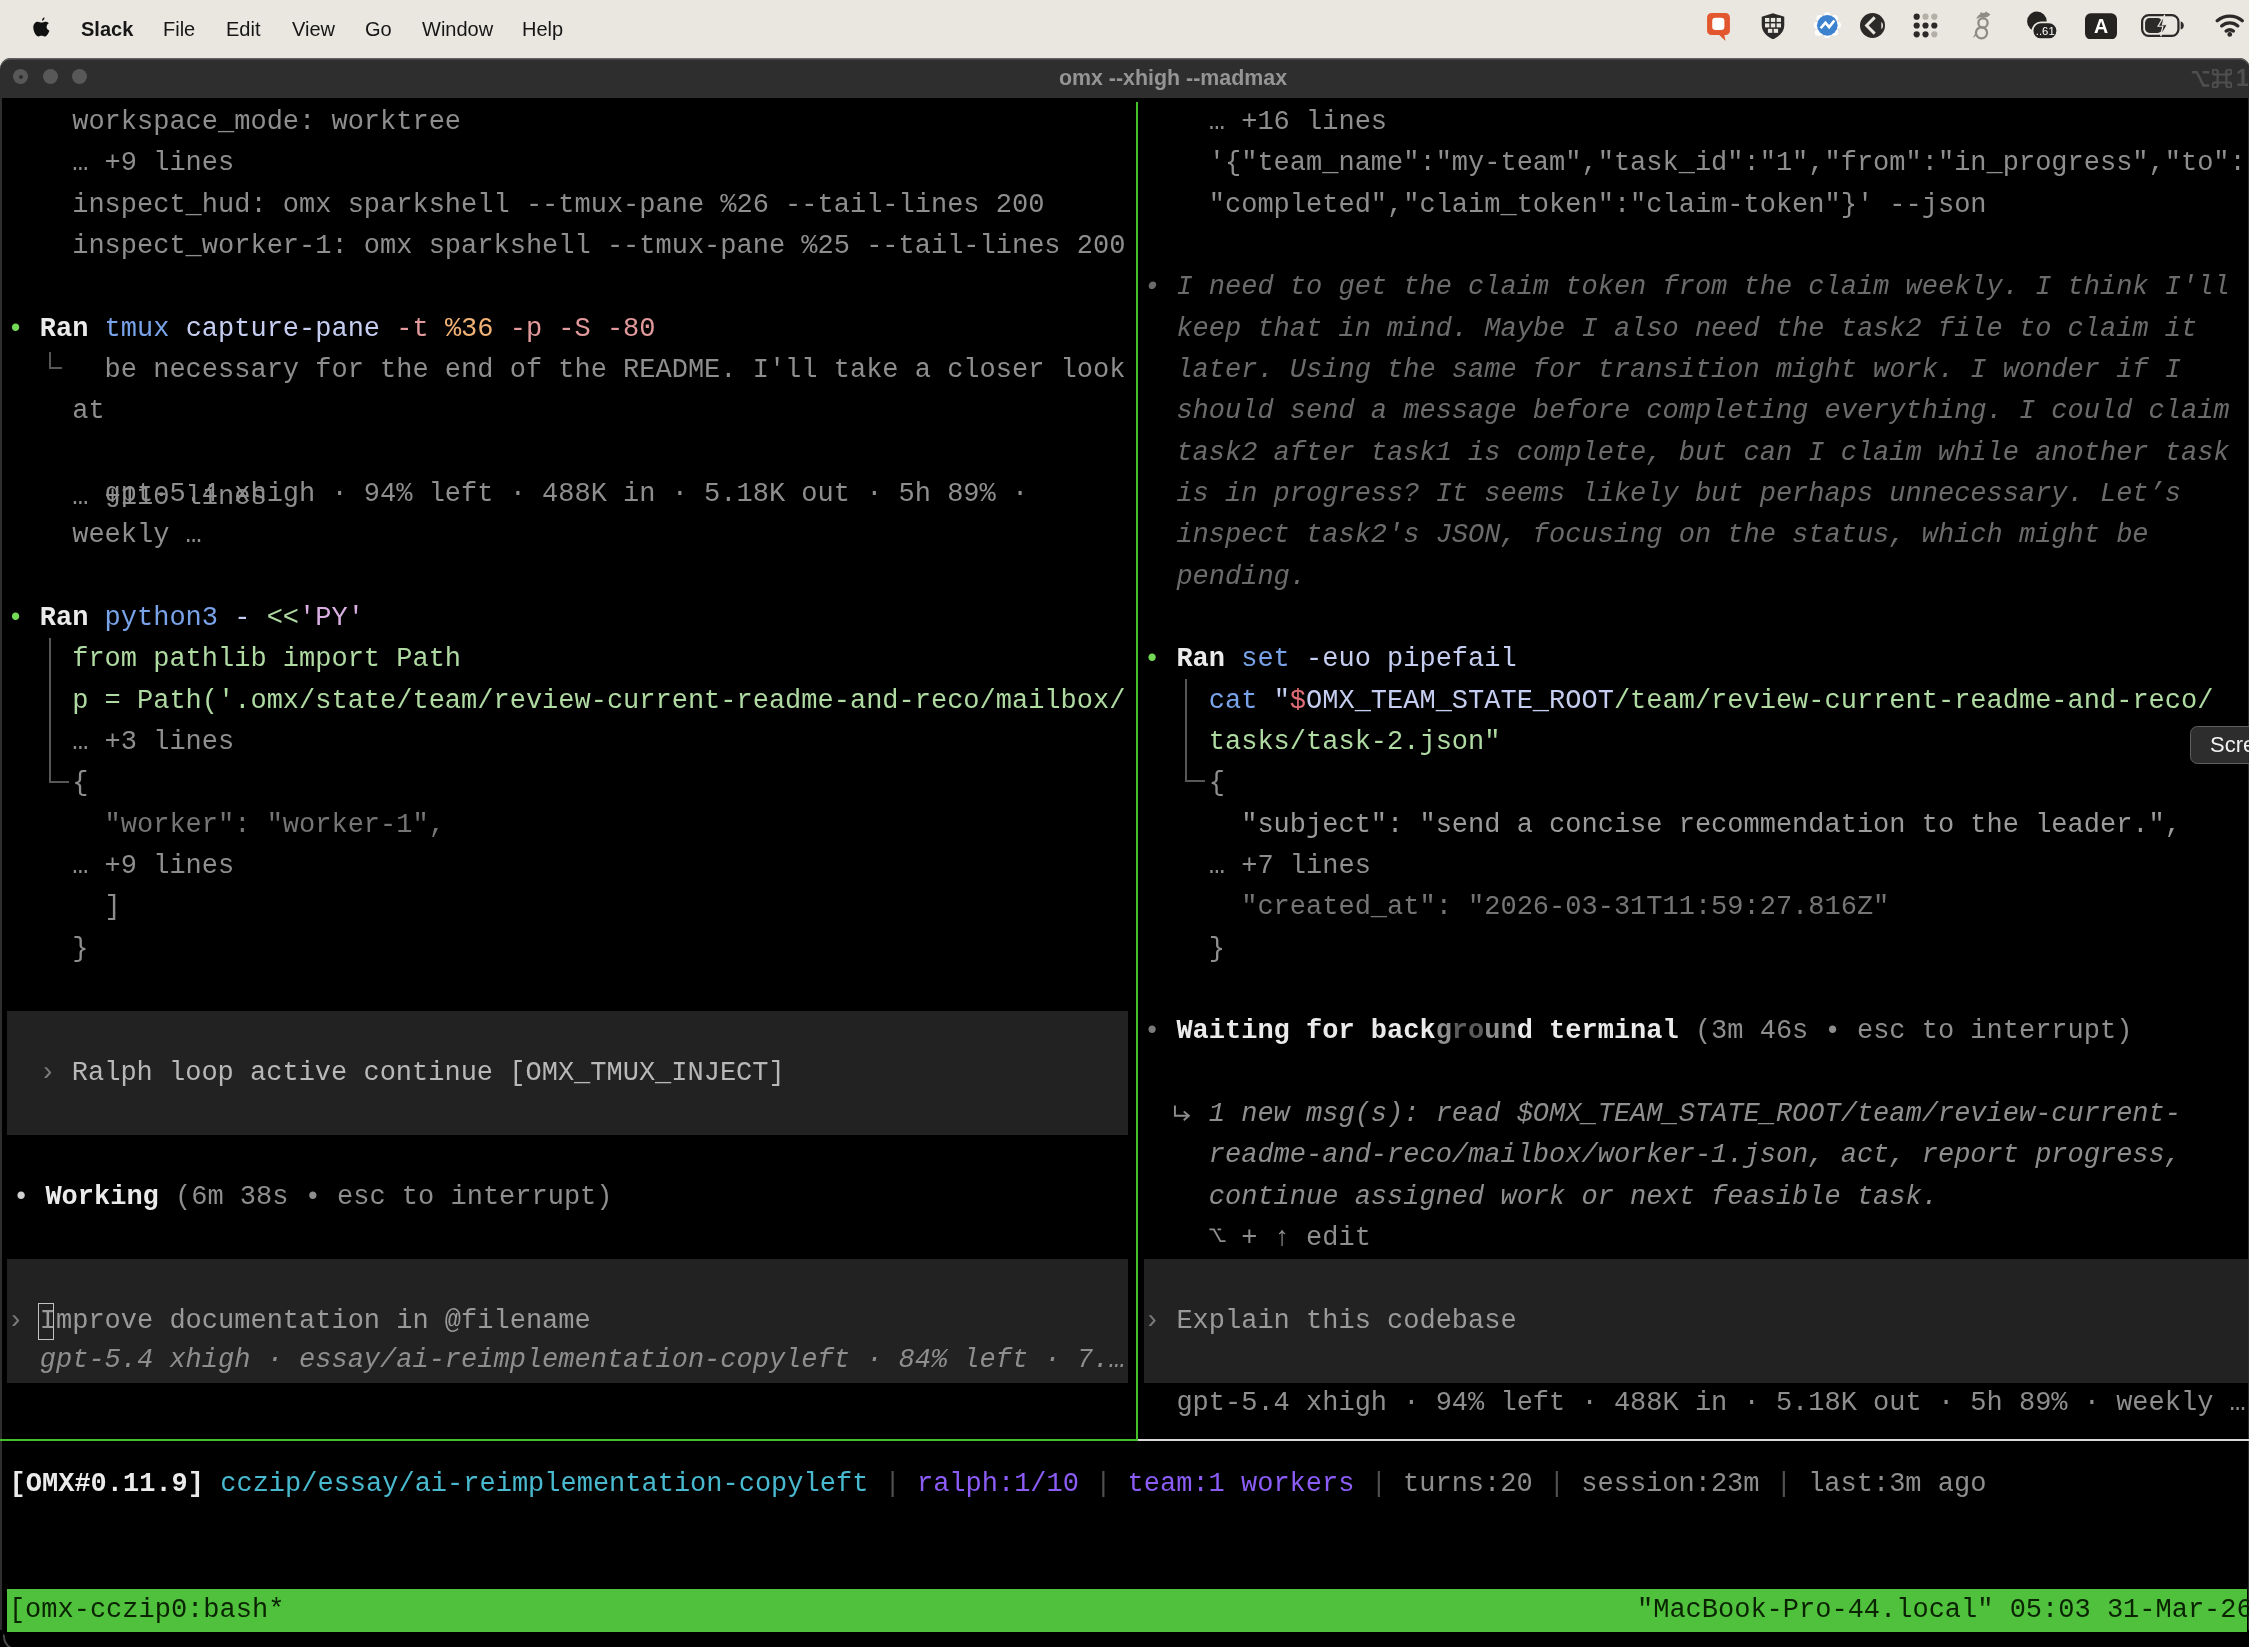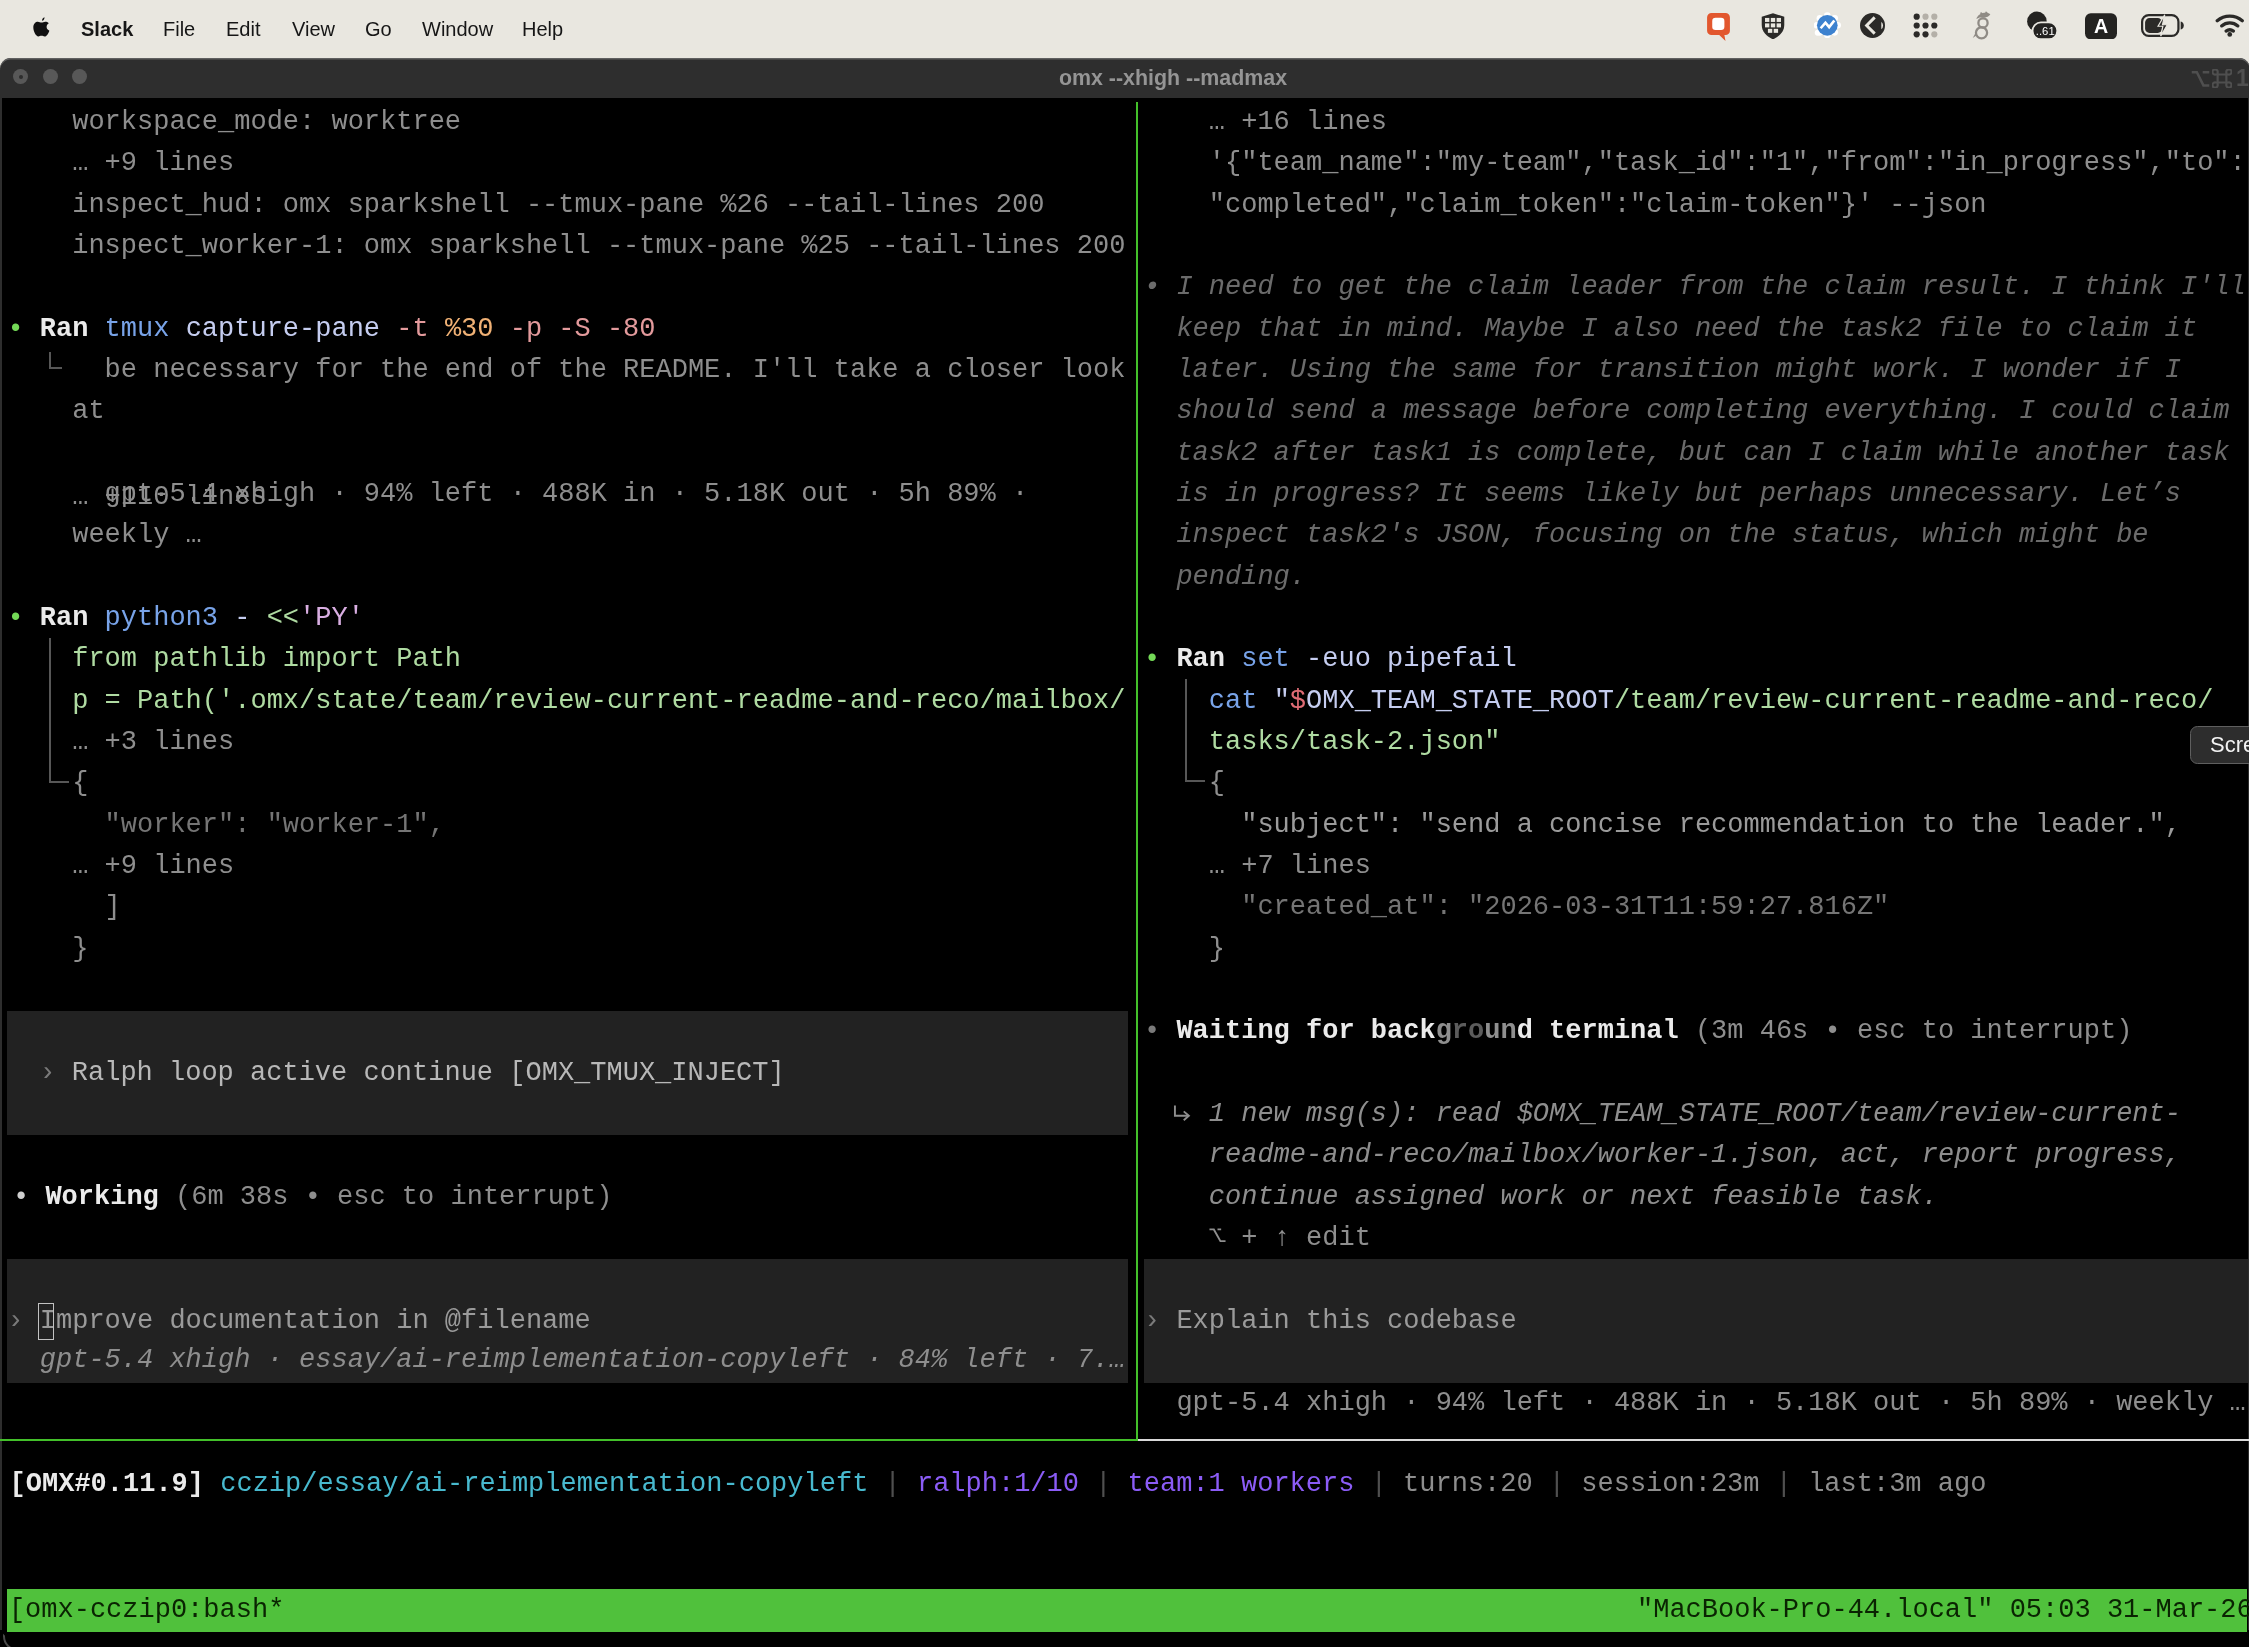--- a/index.html
+++ b/index.html
@@ -156,21 +156,21 @@
 </div>
 
 <div class="box" style="left:7.4px;top:1011px;width:1121px;height:124px"></div>
 <div class="box" style="left:7.4px;top:1259px;width:1121px;height:124px"></div>
 <div class="box" style="left:1144px;top:1259px;width:1106px;height:124px"></div>
 
 <div class="t" style="left:7.4px;top:102px;"><span class="g">    workspace_mode: worktree</span></div>
 <div class="t" style="left:7.4px;top:143px;"><span class="g">    … +9 lines</span></div>
 <div class="t" style="left:7.4px;top:185px;"><span class="g">    inspect_hud: omx sparkshell --tmux-pane %26 --tail-lines 200</span></div>
 <div class="t" style="left:7.4px;top:226px;"><span class="g">    inspect_worker-1: omx sparkshell --tmux-pane %25 --tail-lines 200</span></div>
-<div class="t" style="left:7.4px;top:309px;"><span class="bu">• </span><span class="w">Ran </span><span class="bl">tmux </span><span class="pv">capture-pane </span><span class="pk">-t </span><span class="or">%30 </span><span class="pk">-p -S -80</span></div>
+<div class="t" style="left:7.4px;top:309px;"><span class="bu">• </span><span class="w">Ran </span><span class="bl">tmux </span><span class="pv">capture-pane </span><span class="pk">-t </span><span class="or">%36 </span><span class="pk">-p -S -80</span></div>
 <div class="t" style="left:7.4px;top:350px;"><span class="g">      be necessary for the end of the README. I'll take a closer look</span></div>
 <div class="t" style="left:7.4px;top:391px;"><span class="g">    at</span></div>
 <div class="t" style="left:7.4px;top:433px;margin-top:44px;"><span class="g">    … +110 lines</span></div>
 <div class="t" style="left:7.4px;top:474px;"><span class="g">      gpt-5.4 xhigh · 94% left · 488K in · 5.18K out · 5h 89% ·</span></div>
 <div class="t" style="left:7.4px;top:515px;"><span class="g">    weekly …</span></div>
 <div class="t" style="left:7.4px;top:598px;"><span class="bu">• </span><span class="w">Ran </span><span class="bl">python3 </span><span class="pv">- </span><span class="gr">&lt;&lt;</span><span class="py">'PY'</span></div>
 <div class="t" style="left:7.4px;top:639px;"><span class="gr">    from pathlib import Path</span></div>
 <div class="t" style="left:7.4px;top:681px;"><span class="gr">    p = Path('.omx/state/team/review-current-readme-and-reco/mailbox/</span></div>
 <div class="t" style="left:7.4px;top:722px;"><span class="g">    … +3 lines</span></div>
 <div class="t" style="left:7.4px;top:763px;"><span class="g">    {</span></div>
@@ -178,21 +178,21 @@
 <div class="t" style="left:7.4px;top:846px;"><span class="g">    … +9 lines</span></div>
 <div class="t" style="left:7.4px;top:887px;"><span class="g">      ]</span></div>
 <div class="t" style="left:7.4px;top:929px;"><span class="g">    }</span></div>
 <div class="t" style="left:7.4px;top:1053px;padding-left:32px;"><span class="g2">› </span><span class="pr">Ralph loop active continue [OMX_TMUX_INJECT]</span></div>
 <div class="t" style="left:13px;top:1177px;"><span class="wb">• </span><span class="w">Working </span><span class="g">(6m 38s • esc to interrupt)</span></div>
 <div class="t" style="left:7.4px;top:1301px;"><span class="g2">› </span><span class="ph">Improve documentation in @filename</span></div>
 <div class="t" style="left:7.4px;top:1340px;font-style:italic;"><span class="g">  gpt-5.4 xhigh · essay/ai-reimplementation-copyleft · 84% left · 7.…</span></div>
 <div class="t" style="left:1144px;top:102px;"><span class="g">    … +16 lines</span></div>
 <div class="t" style="left:1144px;top:143px;"><span class="g">    '{"team_name":"my-team","task_id":"1","from":"in_progress","to":</span></div>
 <div class="t" style="left:1144px;top:185px;"><span class="g">    "completed","claim_token":"claim-token"}' --json</span></div>
-<div class="t" style="left:1144px;top:267px;"><span class="th">• </span><span class="th">I need to get the claim leader from the claim result. I think I'll</span></div>
+<div class="t" style="left:1144px;top:267px;"><span class="th">• </span><span class="th">I need to get the claim token from the claim weekly. I think I'll</span></div>
 <div class="t" style="left:1144px;top:309px;"><span class="th">  keep that in mind. Maybe I also need the task2 file to claim it</span></div>
 <div class="t" style="left:1144px;top:350px;"><span class="th">  later. Using the same for transition might work. I wonder if I</span></div>
 <div class="t" style="left:1144px;top:391px;"><span class="th">  should send a message before completing everything. I could claim</span></div>
 <div class="t" style="left:1144px;top:433px;"><span class="th">  task2 after task1 is complete, but can I claim while another task</span></div>
 <div class="t" style="left:1144px;top:474px;"><span class="th">  is in progress? It seems likely but perhaps unnecessary. Let’s</span></div>
 <div class="t" style="left:1144px;top:515px;"><span class="th">  inspect task2's JSON, focusing on the status, which might be</span></div>
 <div class="t" style="left:1144px;top:557px;"><span class="th">  pending.</span></div>
 <div class="t" style="left:1144px;top:639px;"><span class="bu">• </span><span class="w">Ran </span><span class="bl">set </span><span class="pv">-euo pipefail</span></div>
 <div class="t" style="left:1144px;top:681px;">    <span class="bl">cat </span><span class="pv">"</span><span class="rd">$</span><span class="pv">OMX_TEAM_STATE_ROOT</span><span class="gr">/team/review-current-readme-and-reco/</span></div>
 <div class="t" style="left:1144px;top:722px;"><span class="gr">    tasks/task-2.json"</span></div>

